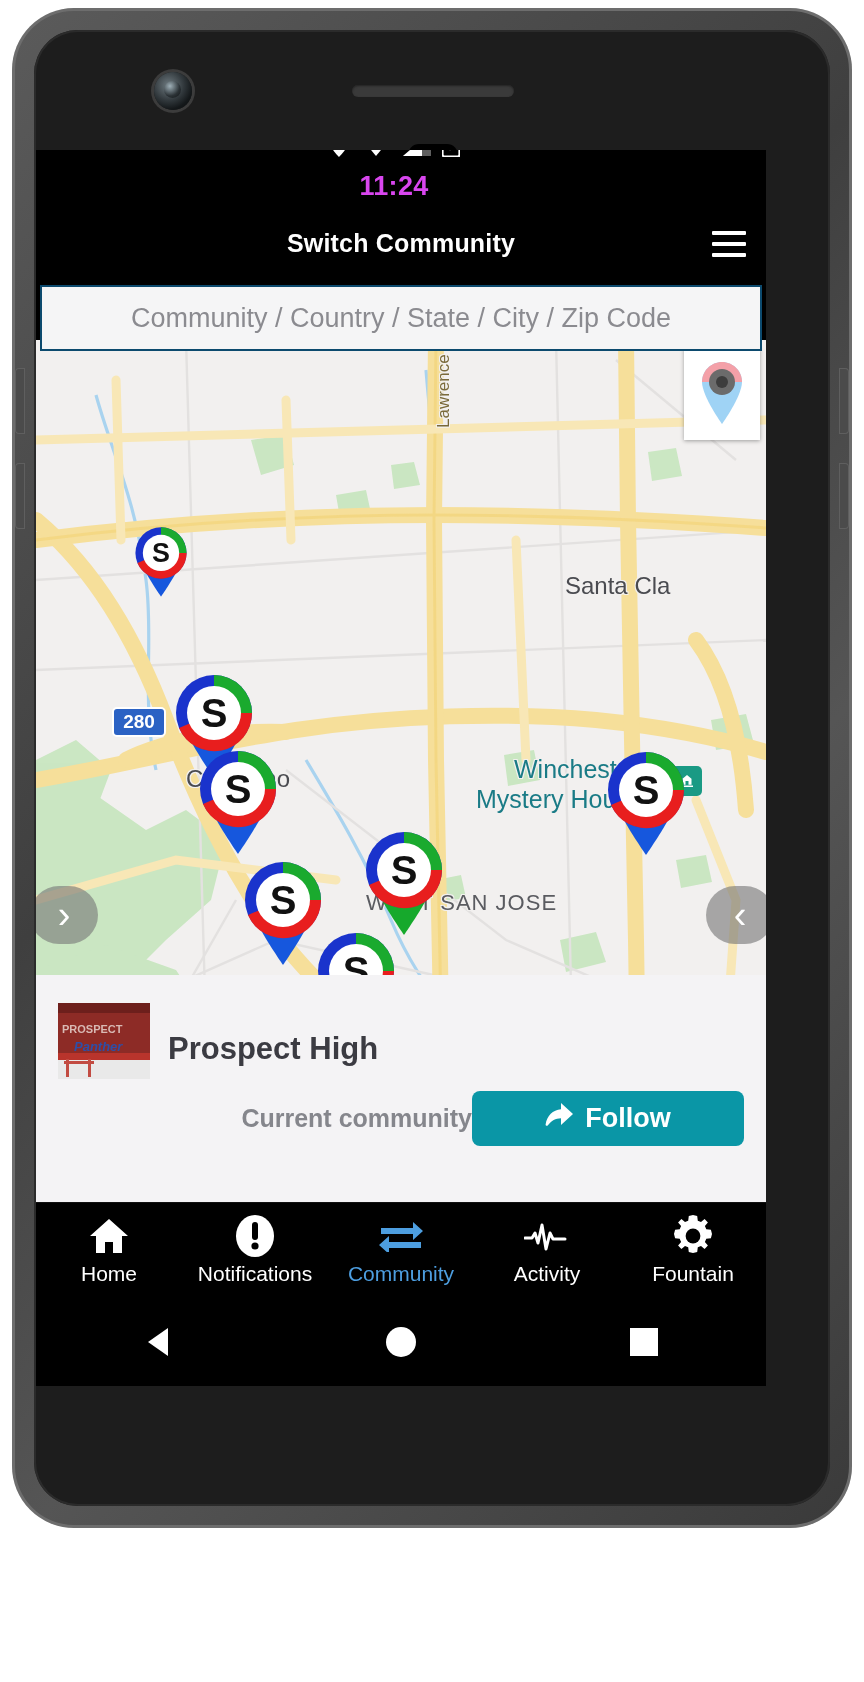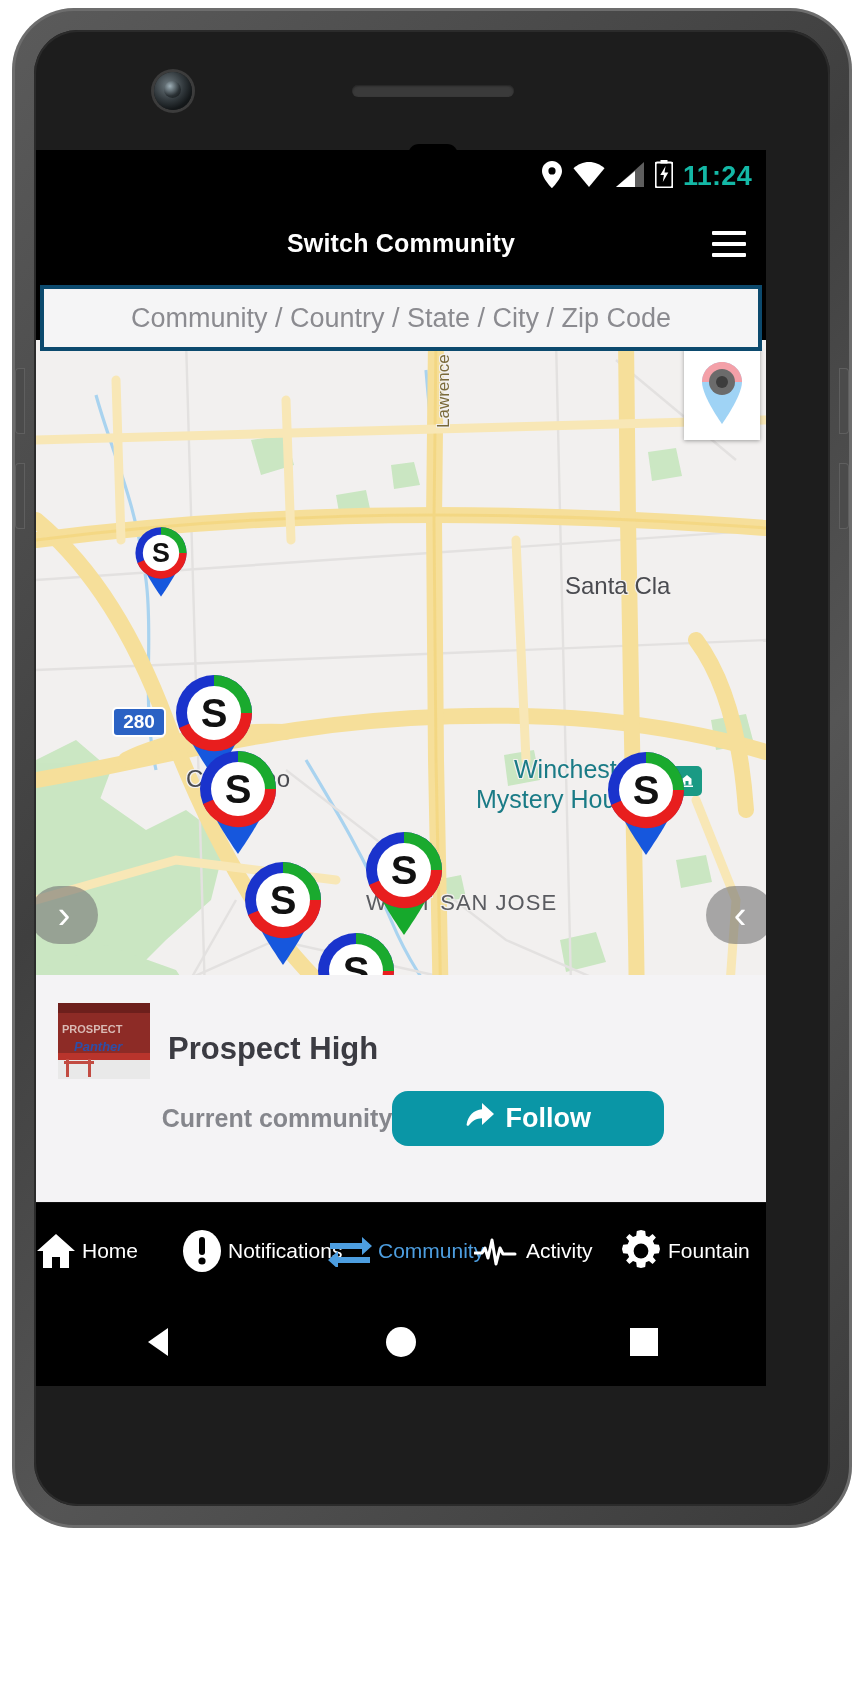--- a/index.html
+++ b/index.html
@@ -57,23 +57,23 @@
   }
 
   
   #screen {
     position: absolute; left: 36px; top: 150px; width: 730px; height: 1236px;
     background: #ffffff; overflow: hidden;
   }
 
   
   .status-bar {
-    position: relative; height: 52px; background: #000; color: #14b8a6;
+    position: relative; height: 52px; background: #000; color: #d946ef;
     display: flex; align-items: center; justify-content: flex-end;
-    padding-right: 14px; gap: 10px;
+    padding-right: 14px; gap: 10px; flex-direction: column;
   }
   .status-icons { display:flex; align-items:center; gap: 11px; }
   .status-time { font-size: 27px; font-weight: 600; letter-spacing: .3px; }
 
   
   .app-bar {
     position: relative; height: 83px; background: #000; color: #fff;
     display: flex; align-items: center; justify-content: center;
   }
   .app-bar-title { font-size: 25px; font-weight: bold; letter-spacing: .2px; }
@@ -81,21 +81,21 @@
     position: absolute; right: 20px; top: 50%; transform: translateY(-50%);
     width: 34px; height: 26px; display: flex; flex-direction: column; justify-content: space-between;
     cursor: pointer;
   }
   .hamburger i { display:block; height: 4px; background: #fff; border-radius: 1px; }
 
   
   .search-wrap { position: relative; height: 55px; background: #000; }
   .search-field {
     position: absolute; left: 4px; top: 0px; width: 722px; height: 66px;
-    background: #f5f5f6; border: 4px solid #0c4a6e;
+    background: #f5f5f6; border: 2px solid #0c4a6e;
     display: flex; align-items: center; justify-content: center;
     font-size: 27px; color: #8b8b90; z-index: 6;
   }
 
   
   .map {
     position: relative; width: 730px; height: 862px; background: #f2f0ef;
     overflow: hidden;
   }
   .map-svg { position: absolute; left:0; top:0; }
@@ -161,39 +161,39 @@
     background: #8e2a24; position: relative;
   }
   .card-text { flex: 1 1 auto; min-width: 0; margin-top: 40px; }
   .card-title {
     font-size: 31px; font-weight: bold; color: #3b3b42; line-height: 36px; margin-bottom: 3px;
   }
   .card-desc {
     font-size: 24px; color: #6f7076; line-height: 30px;
   }
   .card-actions {
-    display:flex; align-items:center; justify-content: center; margin-top: 12px;
+    display:flex; align-items:center; justify-content: flex-end; margin-top: 12px;
   }
   .current-community {
     font-size: 25px; font-weight: bold; color: #85868c; padding-left: 24px;
   }
   .follow-btn {
-    background: #0a96a6; color:#fff; border: none; border-radius: 16px;
+    background: #0a96a6; color:#fff; border: none; border-radius: 8px;
     width: 272px; height: 55px; font-size: 27px; font-weight: bold;
     display:flex; align-items:center; justify-content:center; gap: 12px; cursor: pointer;
   }
 
   
   .bottom-nav {
     position: relative; height: 96px; background: #000;
     display: flex; align-items: center; justify-content: space-around;
     border-top: 1px solid #111;
   }
   .nav-item {
-    display:flex; flex-direction: row; align-items:center; gap: 6px;
+    display:flex; flex-direction: column; align-items:center; gap: 6px;
     width: 146px; cursor: pointer;
   }
   .nav-label { font-size: 21px; color: #ffffff; }
   .nav-item.active .nav-label { color: #4d9ee0; }
   .nav-icon { height: 40px; display:flex; align-items:center; justify-content:center; }
 
   
   .sys-nav {
     position: relative; height: 88px; background: #000;
     display:flex; align-items:center; justify-content: space-around;

